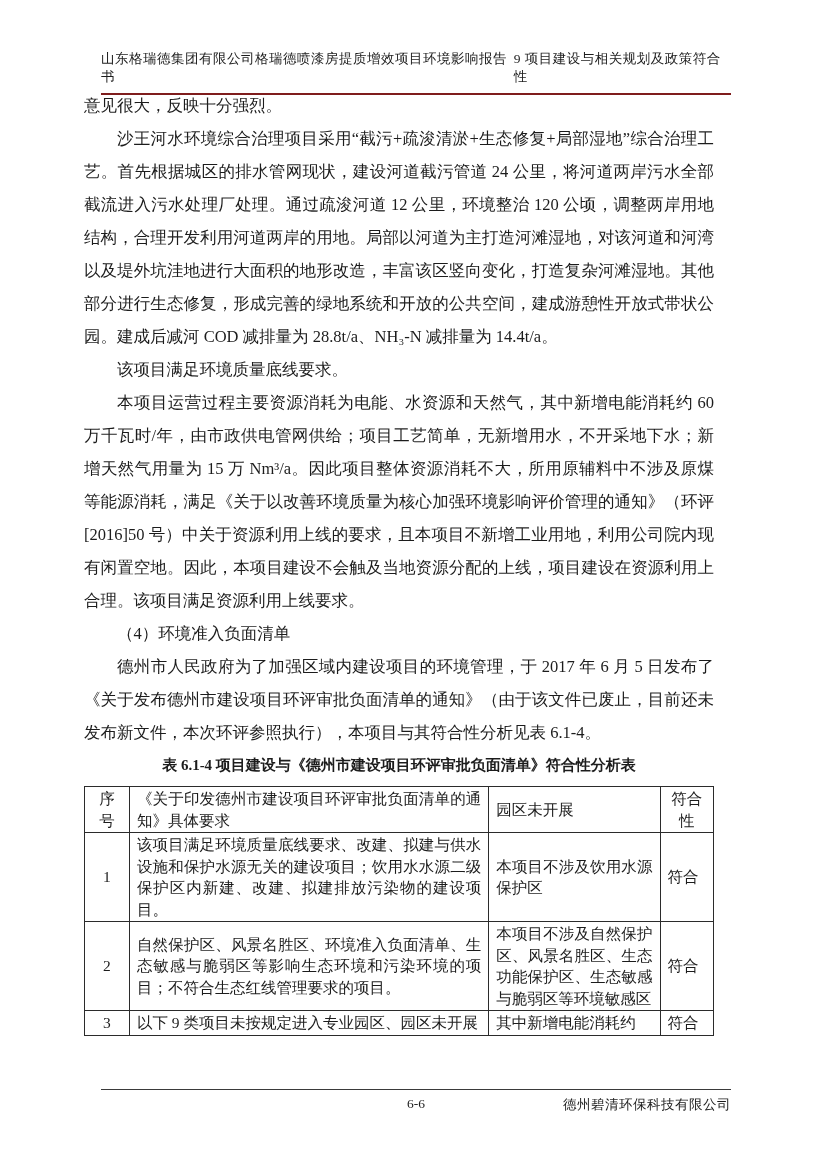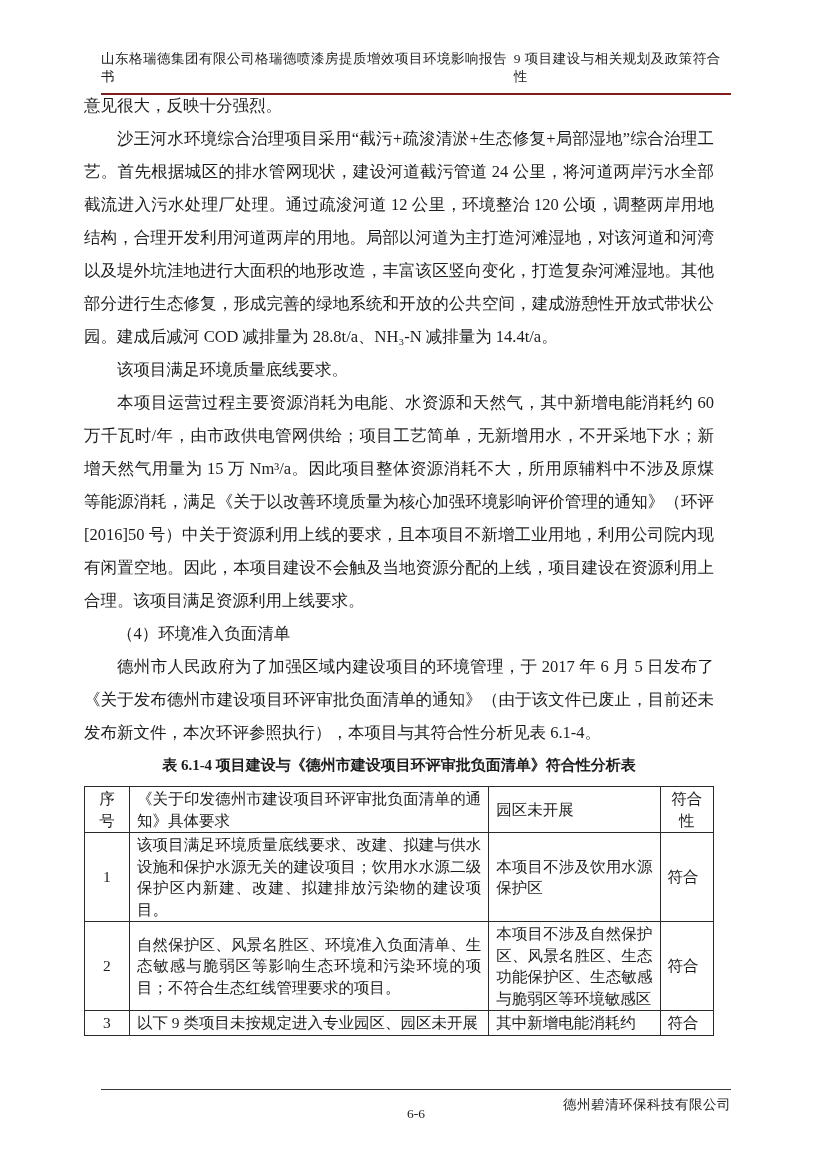--- a/index.html
+++ b/index.html
@@ -56,21 +56,21 @@
   tr.r2{height:87px;}
   tr.r3{height:22px;}
   .c{text-align:center;}
   .j{text-align:justify;}
   
   .ftr{
     position:absolute;top:1089px;left:101px;width:630px;height:30px;
     border-top:1.5px solid #3a3a3a;
     font-size:13.5px;
   }
-  .ftr .f-page{position:absolute;left:0;right:0;top:16px;text-align:center;}
+  .ftr .f-page{position:absolute;left:0;right:0;top:6px;text-align:center;}
   .ftr .f-company{position:absolute;right:0;top:6px;letter-spacing:.5px;}
 </style>
 </head>
 <body>
 
 <div class="page">
 
   <div class="hdr">
     <span>山东格瑞德集团有限公司格瑞德喷漆房提质增效项目环境影响报告书</span>
     <span>9 项目建设与相关规划及政策符合性</span>

